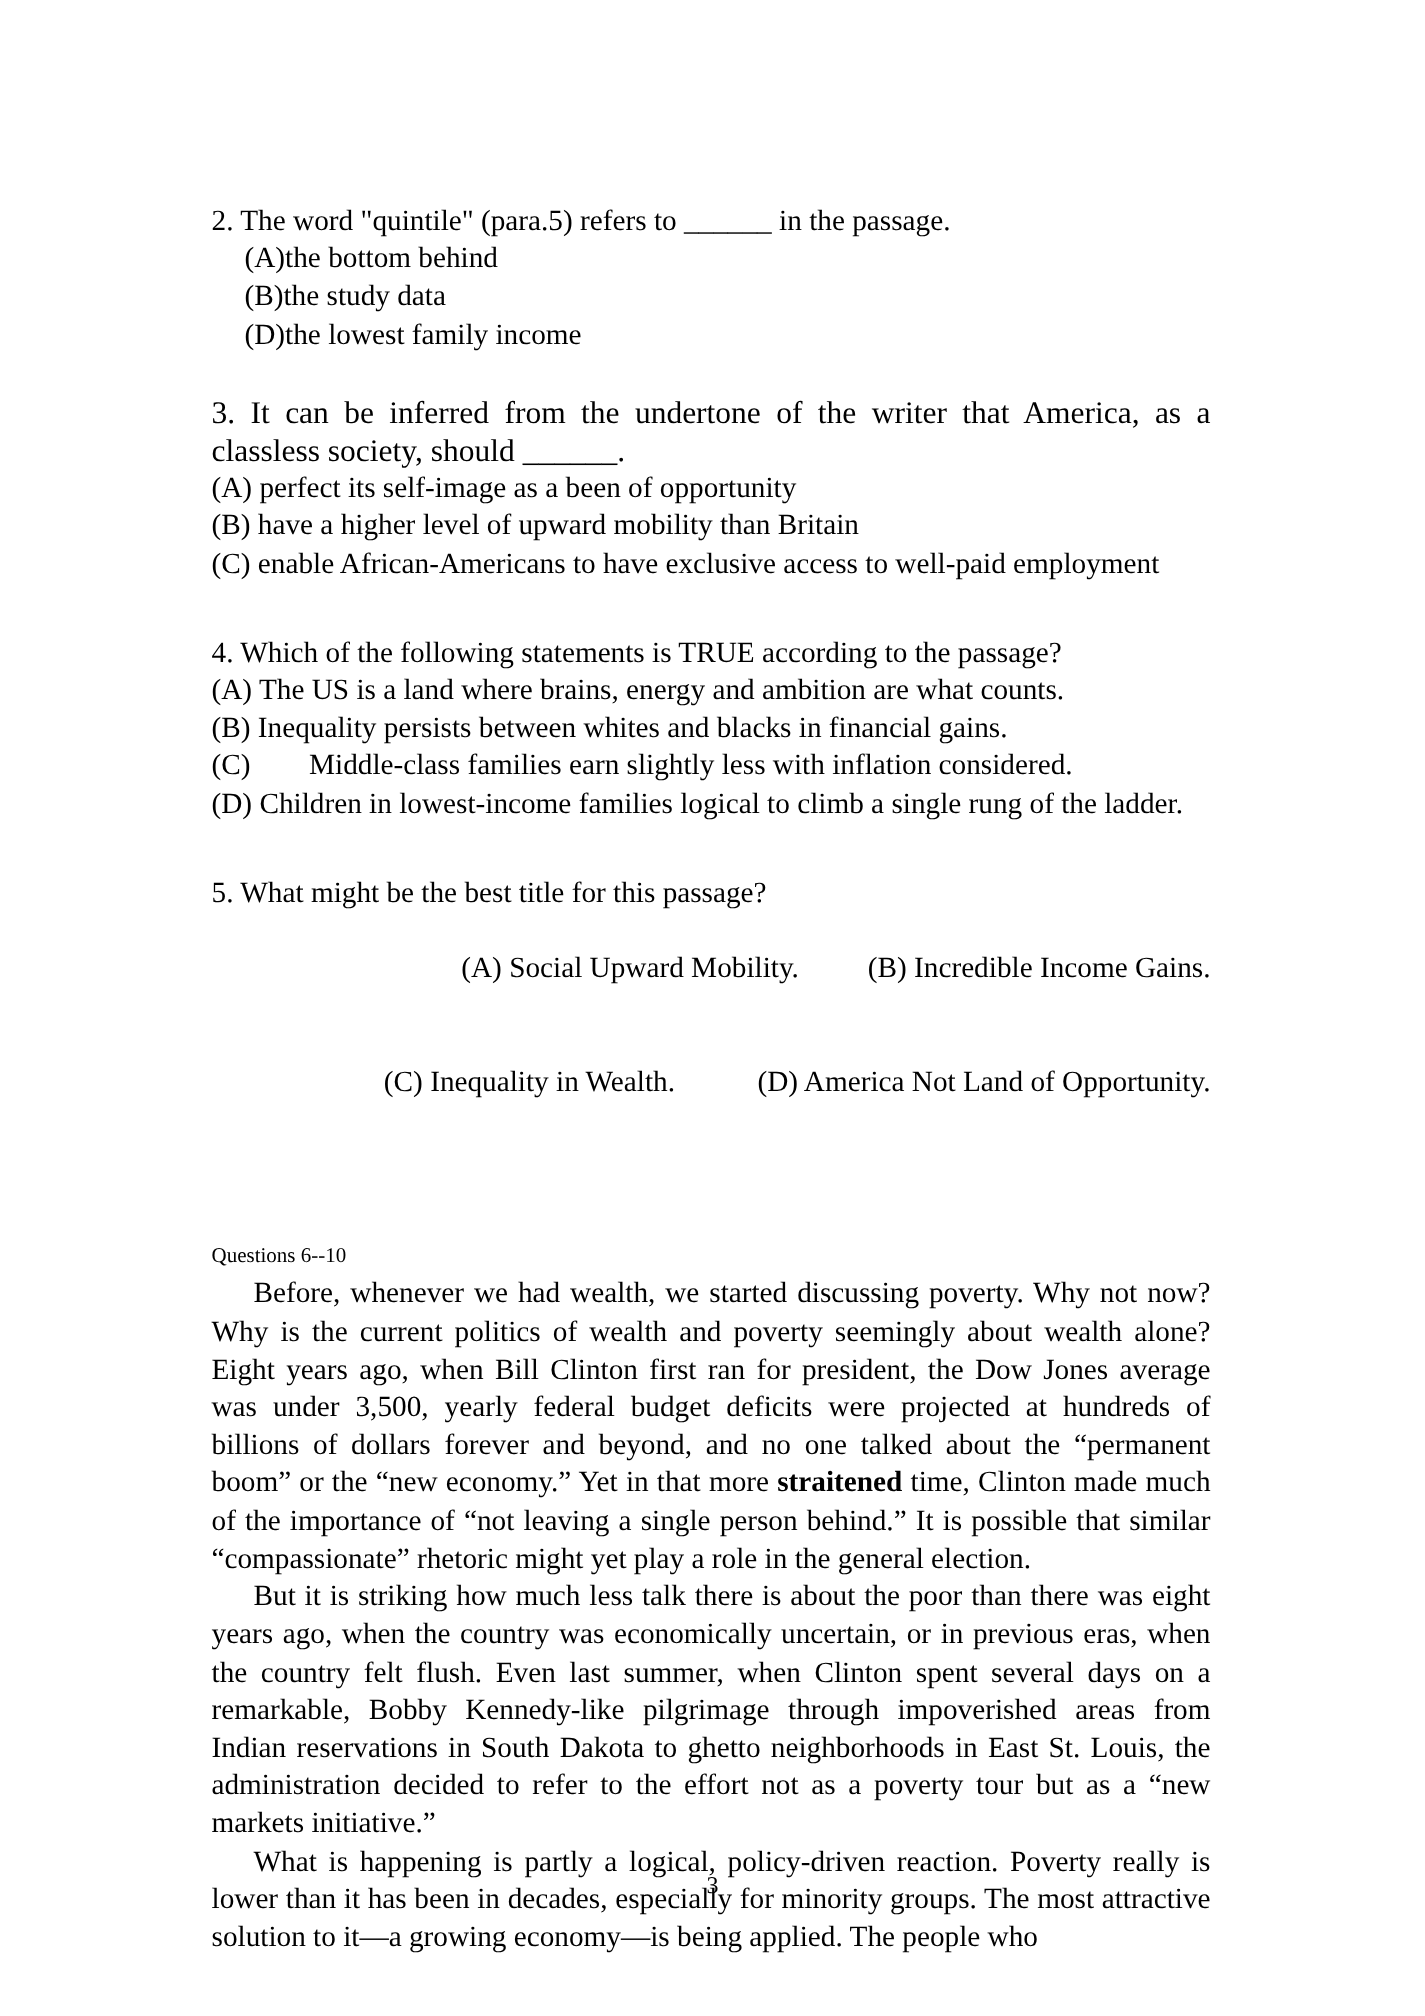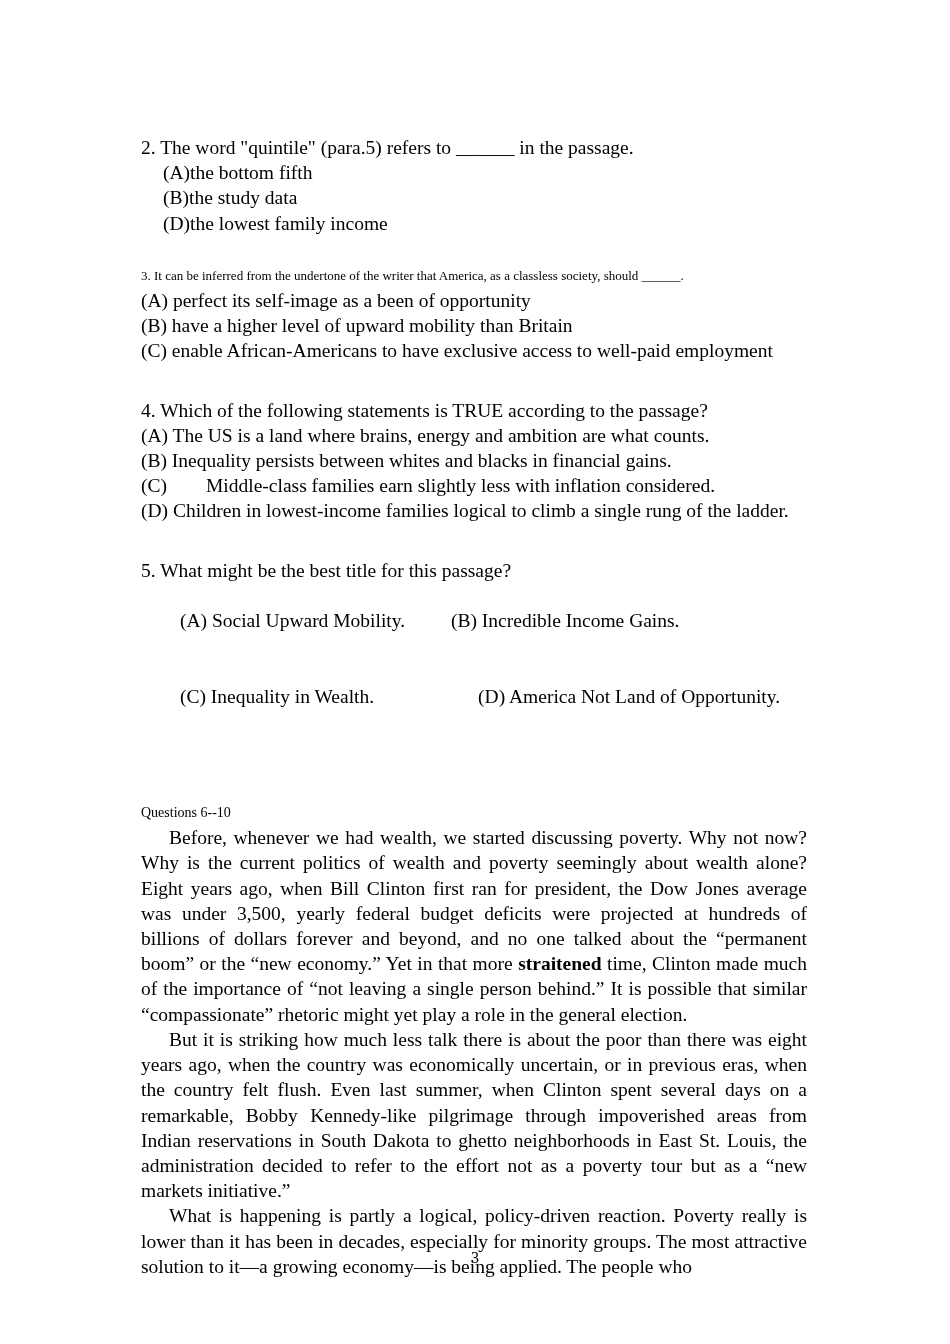--- a/index.html
+++ b/index.html
@@ -45,21 +45,21 @@
   
   .opt-indent {
     padding-left: 22px;
   }
   .gap-md { height: 27px; }
   .gap-lg { height: 34px; }
   .gap-xl { height: 66px; }
 
   
   .justify {
-    font-size: 13px;
+    font-size: 21px;
     line-height: 25.2px;
     text-align: justify;
     text-align-last: left;
     text-justify: inter-word;
   }
 
   
   .para {
     font-size: 19.5px;
     line-height: 25.2px;
@@ -77,20 +77,21 @@
     font-size: 14px;
     line-height: 25.2px;
     text-indent: 0;
   }
 
   
   .row2 {
     font-size: 19.5px;
     line-height: 25.2px;
     white-space: pre;
+    text-align: right;
   }
 
   .pagenum {
     position: absolute;
     left: 0;
     top: 1248px;
     width: 950px;
     text-align: center;
     font-size: 16px;
     line-height: 20px;
@@ -98,21 +99,21 @@
   }
 </style>
 </head>
 <body>
 
 <div class="page">
   <div class="col">
 
     <div class="qblock">
       <div class="line">2. The word "quintile" (para.5) refers to ______ in the passage.</div>
-      <div class="line opt-indent">(A)the bottom fifth</div>
+      <div class="line opt-indent">(A)the bottom behind</div>
       <div class="line opt-indent">(B)the study data</div>
       <div class="line opt-indent">(D)the lowest family income</div>
     </div>
 
     <div class="gap-md"></div>
 
     <div class="qblock">
       <div class="justify">3. It can be inferred from the undertone of the writer that America, as a classless society, should ______.</div>
       <div class="line">(A) perfect its self-image as a been of opportunity</div>
       <div class="line">(B) have a higher level of upward mobility than Britain</div>
@@ -130,21 +131,21 @@
     </div>
 
     <div class="gap-lg"></div>
 
     <div class="qblock">
       <div class="line">5. What might be the best title for this passage?</div>
       <div class="row2">
         <span>(A) Social Upward Mobility.</span><span class="tabspace" style="display:inline-block;width:0"></span><span id="q5r1right" style="display: inline-block; margin-left: 45.875px;">(B) Incredible Income Gains.</span>
       </div>
       <div class="row2">
-        <span>(C) Inequality in Wealth.</span><span id="q5r2right" style="display: inline-block; margin-left: 104px;">(D) America Not Land of Opportunity.</span>
+        <span>(C) Inequality in Wealth.</span><span id="q5r2right" style="display: inline-block; margin-left: 55px;">(D) America Not Land of Opportunity.</span>
       </div>
     </div>
 
     <div class="gap-xl"></div>
 
     <div class="qblock">
       <div class="line heading-plain">Questions 6--10</div>
       <p class="para"><span>Before, whenever we had wealth, we started discussing poverty. Why not now? Why is the current politics of wealth and poverty seemingly about wealth alone? Eight years ago, when Bill Clinton first ran for president, the Dow Jones average was under 3,500, yearly federal budget deficits were projected at hundreds of billions of dollars forever and beyond, and no one talked about the “permanent boom” or the “new economy.” Yet in that more </span><b>straitened</b><span> time, Clinton made much of the importance of “not leaving a single person behind.” It is possible that similar “compassionate” rhetoric might yet play a role in the general election.</span></p>
       <p class="para"><span>But it is striking how much less talk there is about the poor than there was eight years ago, when the country was economically uncertain, or in previous eras, when the country felt flush. Even last summer, when Clinton spent several days on a remarkable, Bobby Kennedy-like pilgrimage through impoverished areas from Indian reservations in South Dakota to ghetto neighborhoods in East St. Louis, the administration decided to refer to the effort not as a poverty tour but as a “new markets initiative.”</span></p>
       <p class="para"><span>What is happening is partly a logical, policy-driven reaction. Poverty really is lower than it has been in decades, especially for minority groups. The most attractive solution to it—a growing economy—is being applied. The people who</span></p>

